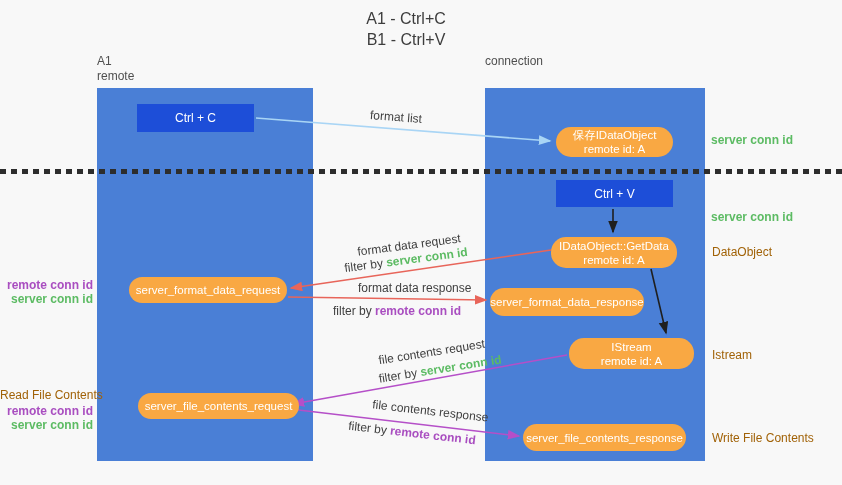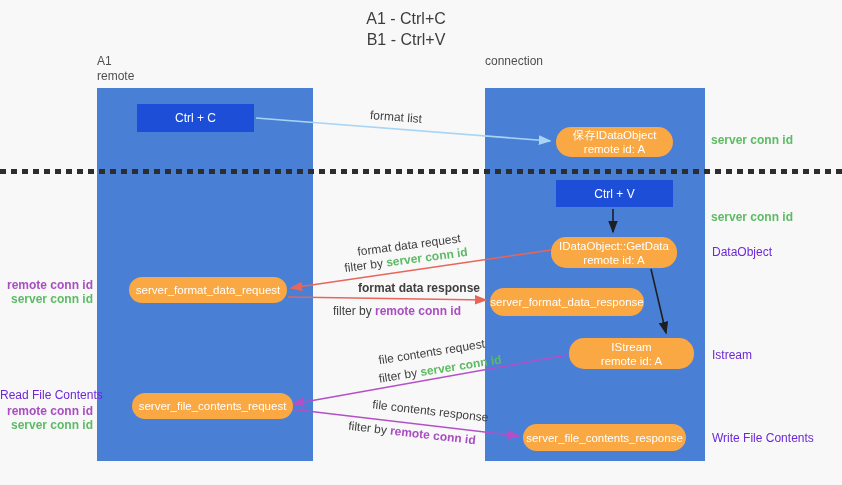--- a/index.html
+++ b/index.html
@@ -41,21 +41,21 @@
   .node.green{background:#1d4ed8;}
   .node.orange{background:#f9a843;font-size:11.5px;border-radius:15px;}
   .lbl{
     position:absolute;z-index:3;font-size:12px;color:#3f3f3f;white-space:nowrap;
   }
   .lbl .key-green{color:#5cbb63;font-weight:bold;}
   .lbl .key-purple{color:#a94ec0;font-weight:bold;}
   .side{position:absolute;z-index:3;font-size:12px;white-space:nowrap;}
   .side.green{color:#5cbb63;font-weight:bold;}
   .side.purple{color:#a94ec0;font-weight:bold;}
-  .side.dark{color:#6d28d9;}
+  .side.dark{color:#a16207;}
   .left-col{left:0;width:93px;text-align:right;}
 </style>
 </head>
 <body>
 
 <div class="canvas">
 
   <div class="title">
     <div>A1 - Ctrl+C</div>
     <div>B1 - Ctrl+V</div>
@@ -122,36 +122,36 @@
 
   <div class="node orange" style="left:490px;top:288px;width:154px;height:28px;">
     <span>server_format_data_response</span>
   </div>
 
   <div class="node orange" style="left:569px;top:338px;width:125px;height:31px;">
     <span>IStream</span>
     <span>remote id: A</span>
   </div>
 
-  <div class="node orange" style="left:132px;top:393px;width:161px;height:26px;text-align:right;">
+  <div class="node orange" style="left:138px;top:393px;width:161px;height:26px;text-align:right;">
     <span>server_file_contents_request</span>
   </div>
 
   <div class="node orange" style="left:523px;top:424px;width:163px;height:27px;">
     <span>server_file_contents_response</span>
   </div>
 
   <div class="lbl" style="left:370px;top:110px;transform:rotate(4.5deg);">format list</div>
 
   <div class="lbl" style="left:357px;top:238px;transform:rotate(-7.5deg);">format data request</div>
   <div class="lbl" style="left:344px;top:253px;transform:rotate(-7.5deg);">
     <span>filter by </span><span class="key-green">server conn id</span>
   </div>
 
-  <div class="lbl" style="left:358px;top:281px;font-weight:bold;">format data response</div>
+  <div class="lbl" style="left:358px;top:281px;">format data response</div>
   <div class="lbl" style="left:333px;top:304px;">
     <span>filter by </span><span class="key-purple">remote conn id</span>
   </div>
 
   <div class="lbl" style="left:378px;top:345px;transform:rotate(-9deg);">file contents request</div>
   <div class="lbl" style="left:378px;top:362px;transform:rotate(-9deg);">
     <span>filter by </span><span class="key-green">server conn id</span>
   </div>
 
   <div class="lbl" style="left:372px;top:404px;transform:rotate(6.5deg);">file contents response</div>

